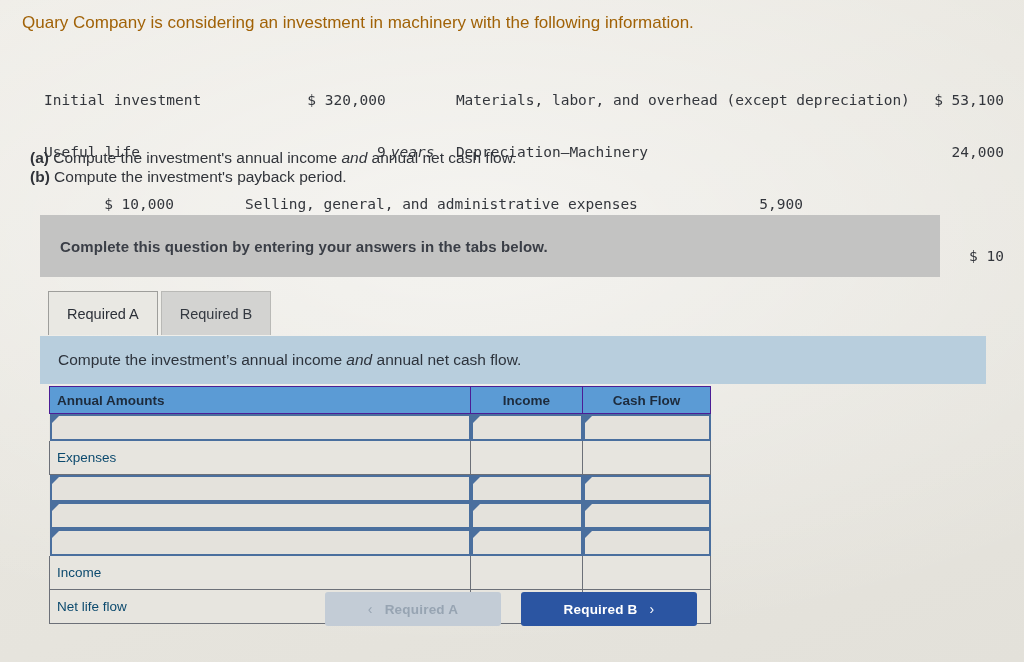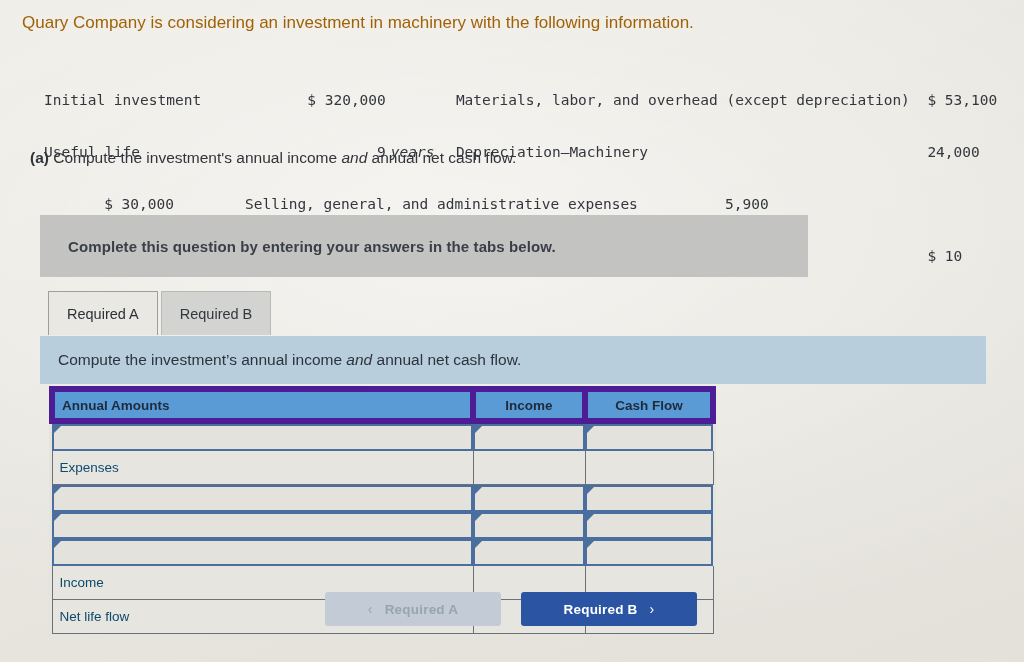--- a/index.html
+++ b/index.html
@@ -47,45 +47,44 @@
     white-space: pre;
   }
   .facts-row {
     display: flex;
     align-items: baseline;
   }
   .f-label    { width: 218px; }
   .f-value    { width: 130px; text-align: right; }
   .f-unit     { width: 52px; text-align: left; padding-left: 5px; font-style: italic; }
   .f-label2   { width: 480px; padding-left: 14px; }
-  .f-value2   { width: 78px; }
+  .f-value2   { width: 78px; text-align: right; }
 
   
   .questions {
     position: absolute;
     left: 30px;
     top: 148px;
     font-size: 15.5px;
     line-height: 19px;
     color: #31343a;
   }
   .questions b { font-weight: 700; }
   .questions i { font-style: italic; }
 
   
   .banner {
     position: absolute;
     left: 40px;
     top: 215px;
-    width: 760px;
+    width: 900px;
     height: 62px;
     background: #c3c3c2;
     display: flex;
     align-items: center;
-    padding-left: 8px;
   }
   .banner-text {
     padding-left: 20px;
     font-size: 15px;
     font-weight: 700;
     color: #3a3e46;
     letter-spacing: .1px;
   }
 
   
@@ -153,21 +152,21 @@
   .col-desc  { width: 421px; }
   .col-inc   { width: 112px; }
   .col-cash  { width: 128px; }
 
   .grid thead th {
     background: #5b9bd5;
     color: #1d2b3c;
     font-size: 13.5px;
     font-weight: 700;
     height: 26px;
-    border: 6px solid #4c1d95;
+    border: 1px solid #4c1d95;
     text-align: center;
   }
   .grid thead th.left {
     text-align: left;
     padding-left: 7px;
   }
 
   .row-label td {
     height: 33px;
     border: 1px solid #6c7078;
@@ -249,38 +248,42 @@
     <span class="f-value2">$ 53,100</span>
   </div>
   <div class="facts-row">
     <span class="f-label">Useful life</span>
     <span class="f-value">9</span>
     <span class="f-unit">years</span>
     <span class="f-label2">Depreciation—Machinery</span>
     <span class="f-value2">24,000</span>
   </div>
   <div class="facts-row">
-    <span class="f-value">$ 30,000</span>
+    <span class="f-value">$ 10,000</span>
     <span class="f-unit"></span>
     <span class="f-label2">Selling, general, and administrative expenses</span>
     <span class="f-value2">5,900</span>
   </div>
   <div class="facts-row">
     <span class="f-label">Expected sales per year</span>
     <span class="f-value">11,800</span>
     <span class="f-unit">units</span>
     <span class="f-label2">Selling price per unit</span>
     <span class="f-value2">$ 10</span>
   </div>
 </div>
 
 <div class="questions">
   <div>
     <b>(a)</b>
     <span>Compute the investment's annual income </span><i>and</i><span> annual net cash flow.</span>
+  </div>
+  <div>
+    <b>(b)</b>
+    <span>Compute the investment's payback period.</span>
   </div>
 </div>
 
 <div class="banner">
   <div class="banner-text">Complete this question by entering your answers in the tabs below.</div>
 </div>
 
 <div class="tabs">
   <div class="tab active">
     <span>Required A</span>

